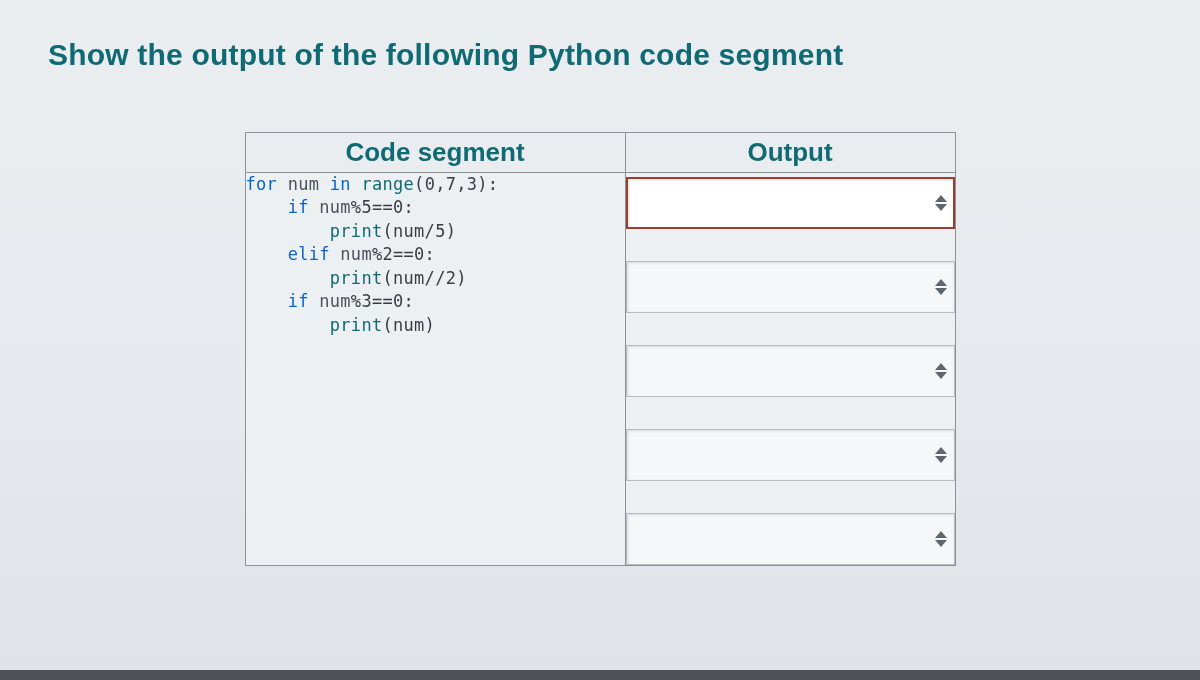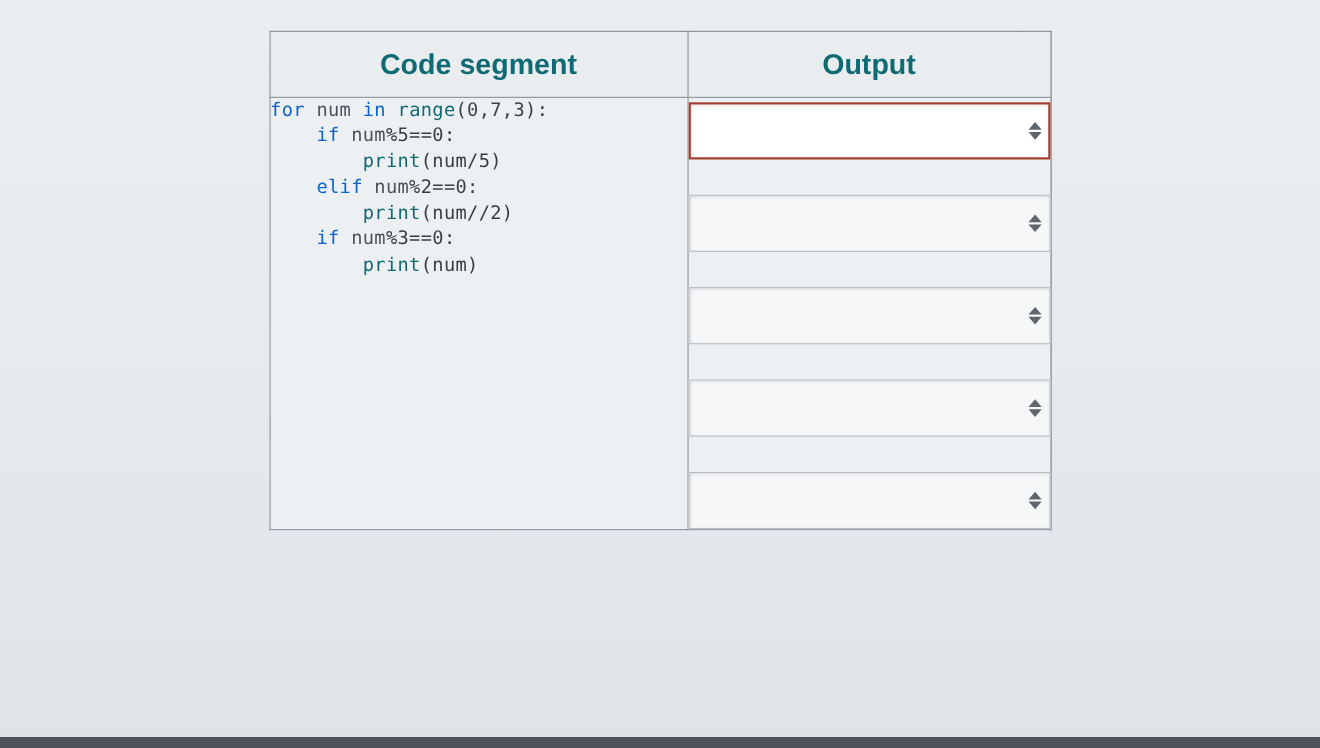--- a/index.html
+++ b/index.html
@@ -37,21 +37,21 @@
   table.quiz {
     border-collapse: collapse;
     background: #eef1f4;
     box-shadow: 0 0 0 1px #9aa0a6 inset;
   }
   table.quiz th {
     border: 1px solid #8c9299;
     color: #0f6a73;
     font-weight: 700;
     font-size: 26px;
-    padding: 14px 10px;
+    padding: 4px 10px;
     background: #eaedf0;
     text-align: center;
   }
   table.quiz td {
     border: 1px solid #8c9299;
     vertical-align: top;
     padding: 0;
     background: #edf0f3;
   }
   td.code-cell {
@@ -124,20 +124,21 @@
   .var  { color: #4b525a; }          
   .fn   { color: #0f6a73; }          
   .num  { color: #3a4149; }          
   .op   { color: #393d43; }          
 </style>
 </head>
 <body>
 
 <div class="page">
 
+  <div class="question-title">Show the output of the following Python code segment</div>
 
   <div class="table-wrap">
     <table class="quiz">
       <thead>
         <tr>
           <th>Code segment</th>
           <th>Output</th>
         </tr>
       </thead>
       <tbody>

